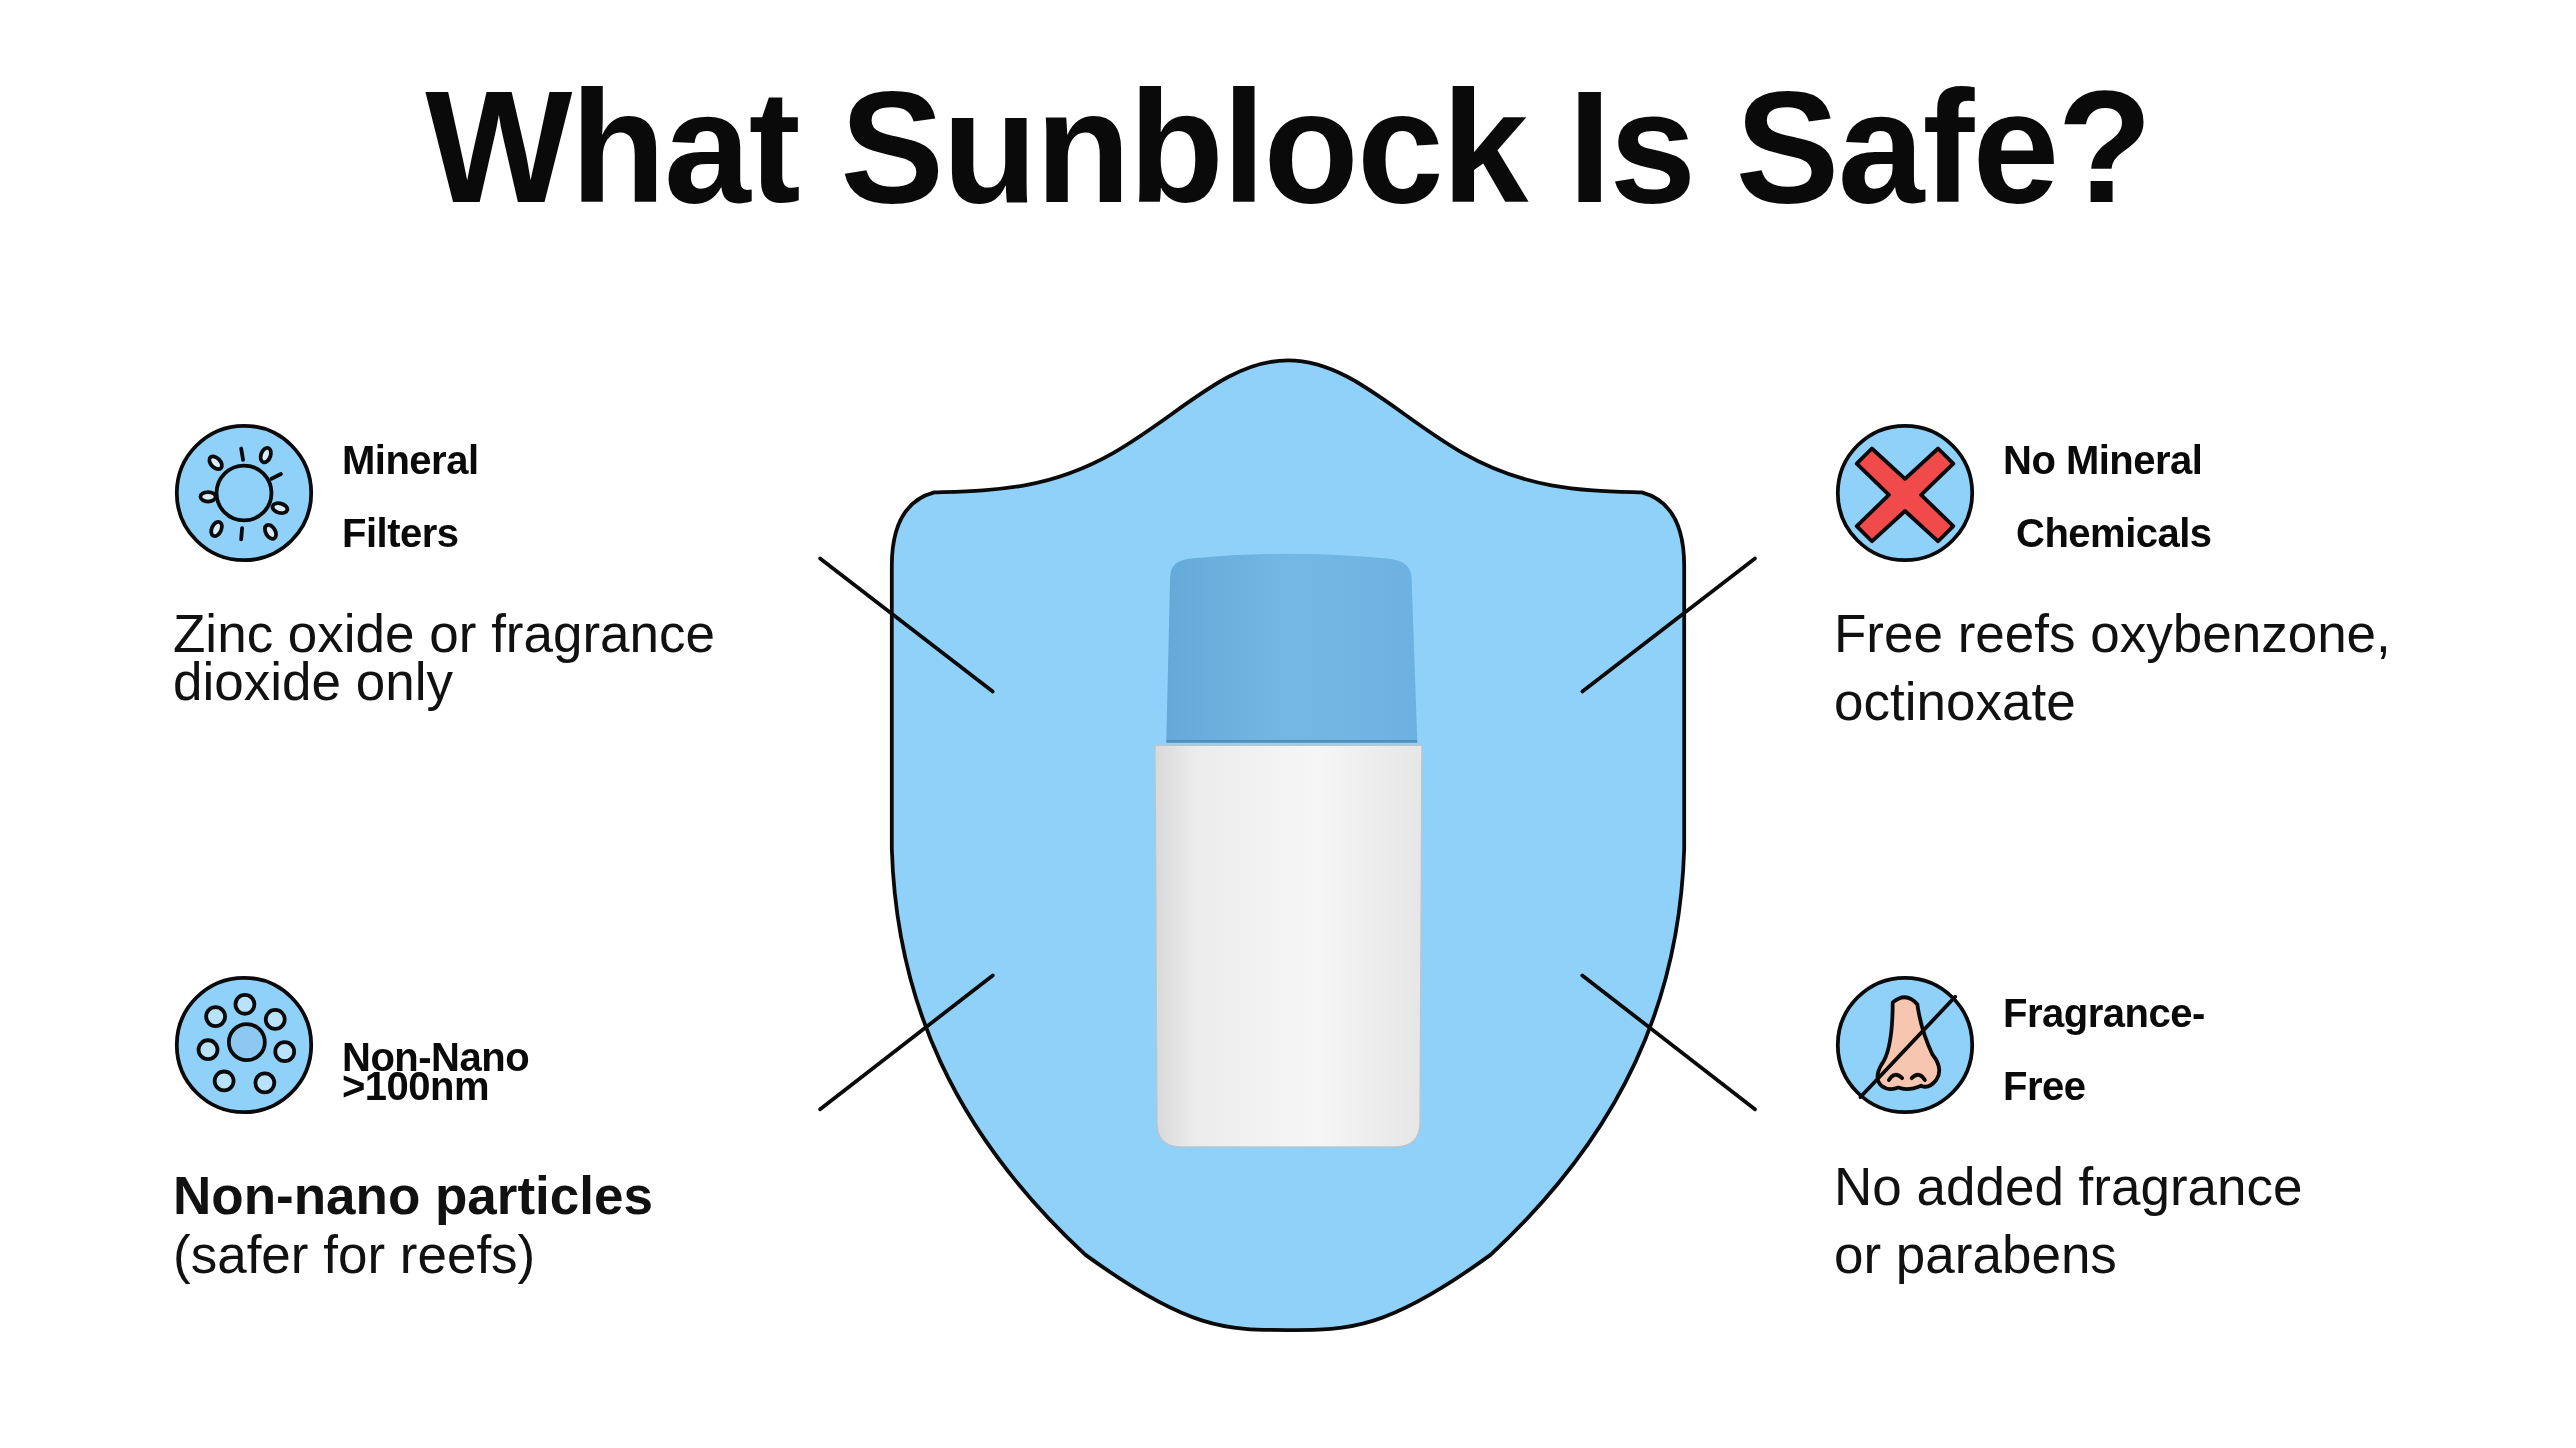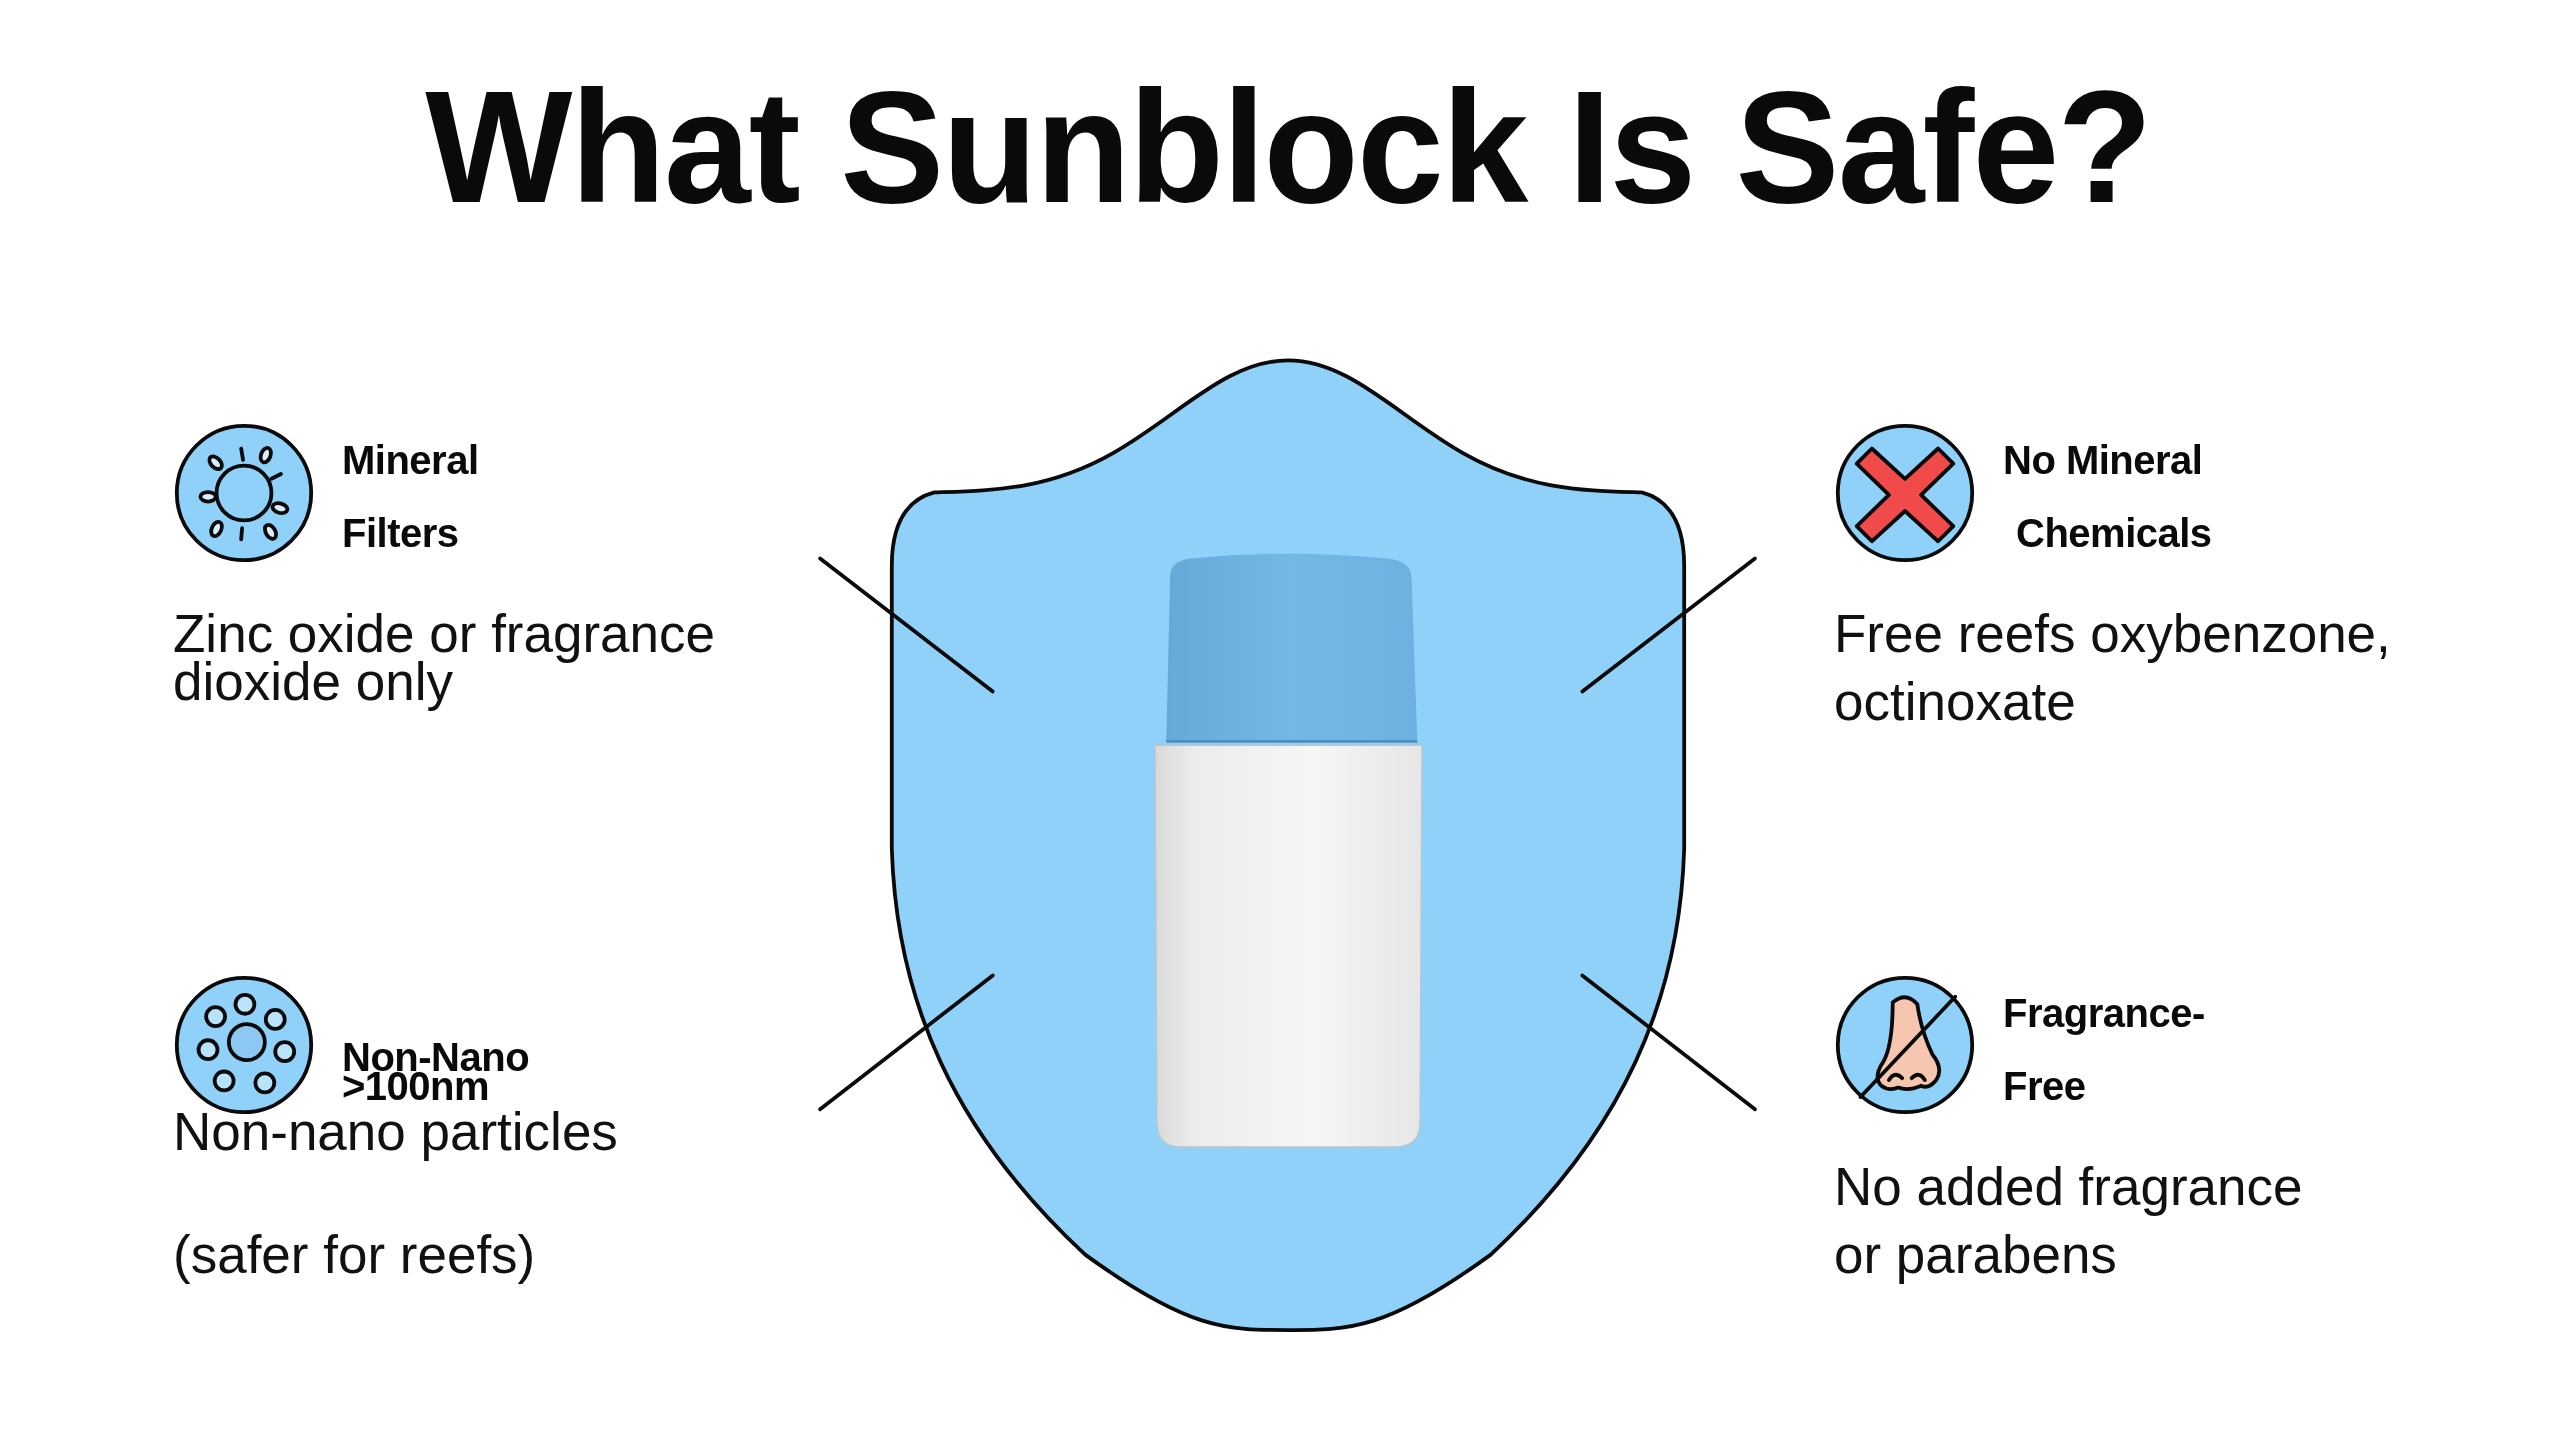--- a/index.html
+++ b/index.html
@@ -103,21 +103,21 @@
       <circle cx="45" cy="45" r="10"></circle>
       <circle cx="108" cy="48" r="10"></circle>
       <circle cx="37" cy="80" r="10"></circle>
       <circle cx="118" cy="82" r="10"></circle>
       <circle cx="54" cy="113" r="10"></circle>
       <circle cx="97" cy="115" r="10"></circle>
     </g>
   </svg>
   <div class="heading" style="left:342px;top:1008px;margin-top:12px;">Non-Nano</div>
   <div class="heading" style="left:342px;top:1049px;">&gt;100nm</div>
-  <div class="desc" style="left:173px;top:1098px;">Non-nano particles</div>
+  <div class="desc" style="left:173px;top:1162px;font-weight:bold;">Non-nano particles</div>
   <div class="desc" style="left:173px;top:1221px;">(safer for reefs)</div>
 </div>
 
 <div class="feature" style="left:0;top:0;">
   <svg class="icon" style="left:1834px;top:422px;" viewBox="0 0 150 150">
     <circle cx="75" cy="75" r="71" fill="#8fd1f9" stroke="#0a0a0a" stroke-width="4"></circle>
     <path d="M40 28 L75 60 L110 28 L126 44 L92 77 L126 110 L110 126 L75 94 L40 126 L24 110 L58 77 L24 44 Z" fill="#f04a4a" stroke="#0a0a0a" stroke-width="4" stroke-linejoin="round"></path>
   </svg>
   <div class="heading" style="left:2003px;top:423px;">No Mineral</div>
   <div class="heading" style="left:2003px;top:496px;margin-left:13px;">Chemicals</div>

